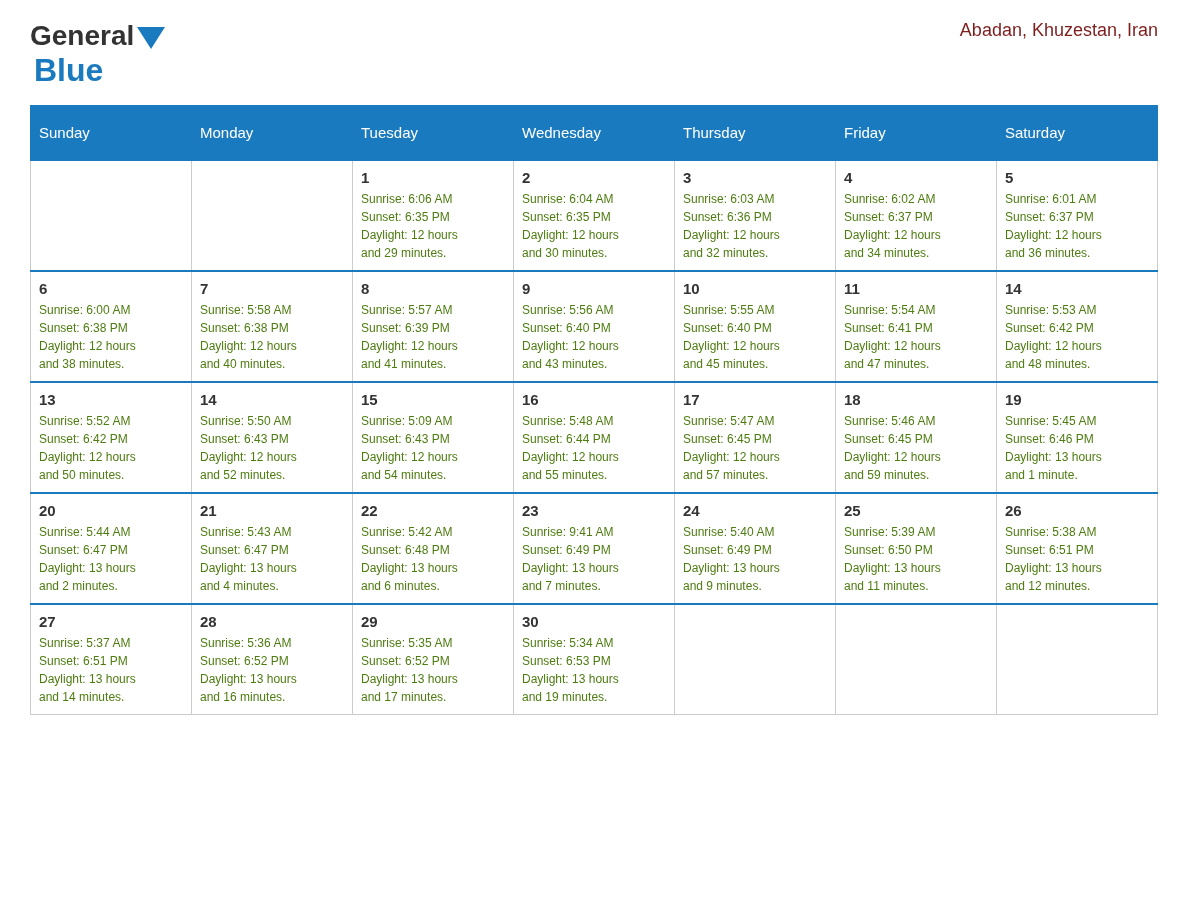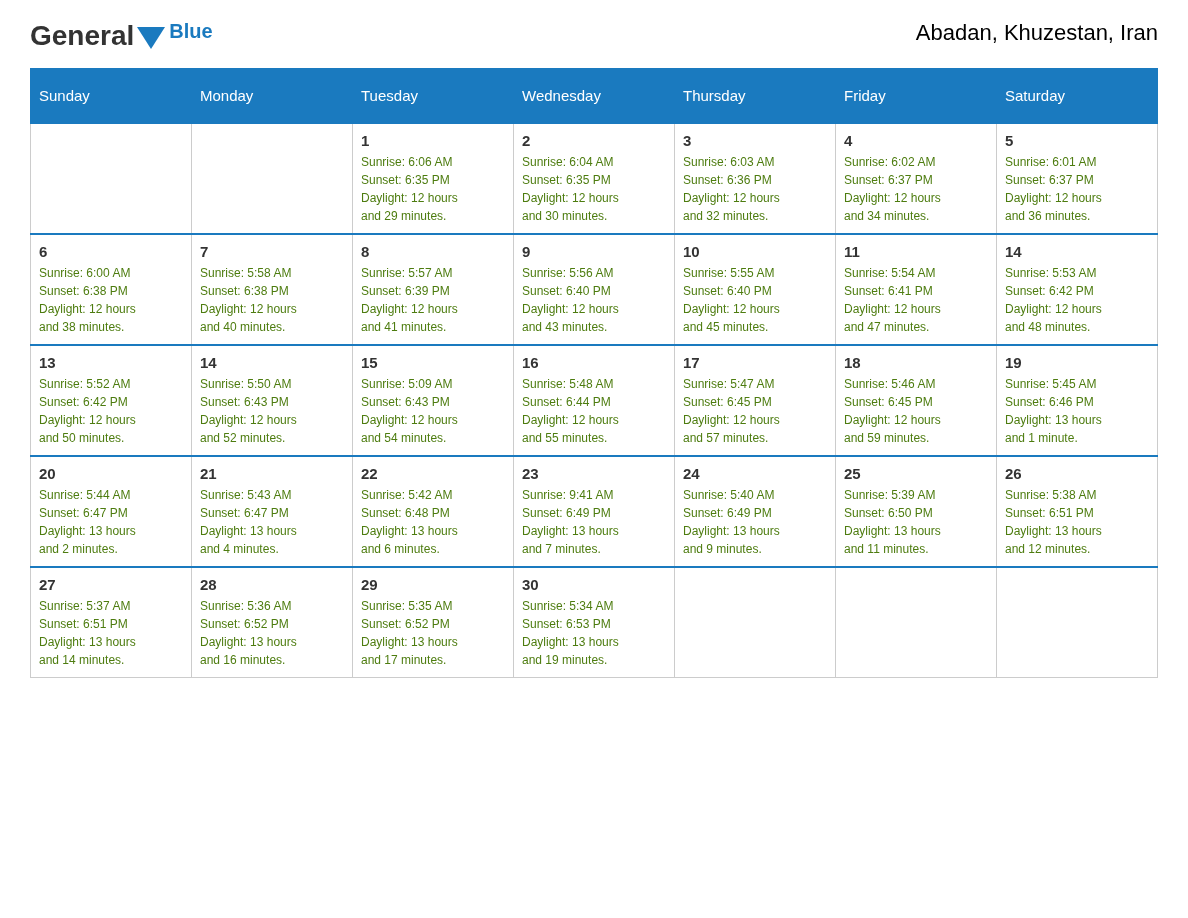--- a/index.html
+++ b/index.html
@@ -12,20 +12,21 @@
       padding: 20px 30px;
     }
     .header {
       display: flex;
       justify-content: space-between;
       align-items: flex-start;
       margin-bottom: 16px;
     }
     .logo {
       display: flex;
+      flex-direction: column;
       align-items: flex-start;
     }
     .logo-top {
       display: flex;
       align-items: center;
     }
     .logo-general {
       font-size: 28px;
       font-weight: bold;
       color: #333;
@@ -33,38 +34,38 @@
     .logo-triangle {
       width: 0;
       height: 0;
       border-left: 14px solid transparent;
       border-right: 14px solid transparent;
       border-top: 22px solid #1a7abf;
       margin-left: 3px;
       margin-top: 4px;
     }
     .logo-blue {
-      font-size: 20px;
+      font-size: 32px;
       font-weight: bold;
       color: #1a7abf;
       margin-left: 4px;
     }
     .title-block {
       text-align: right;
     }
     .title-block h1 {
       font-size: 52px;
       font-weight: normal;
       color: #333;
       line-height: 1.1;
     }
     .title-block h2 {
-      font-size: 22px;
+      font-size: 18px;
       font-weight: normal;
-      color: #000000;
+      color: #7f1d1d;
     }
     .calendar {
       width: 100%;
       border-collapse: collapse;
     }
     .calendar th {
       background-color: #1a7abf;
       color: #fff;
       padding: 18px 8px;
       text-align: left;

